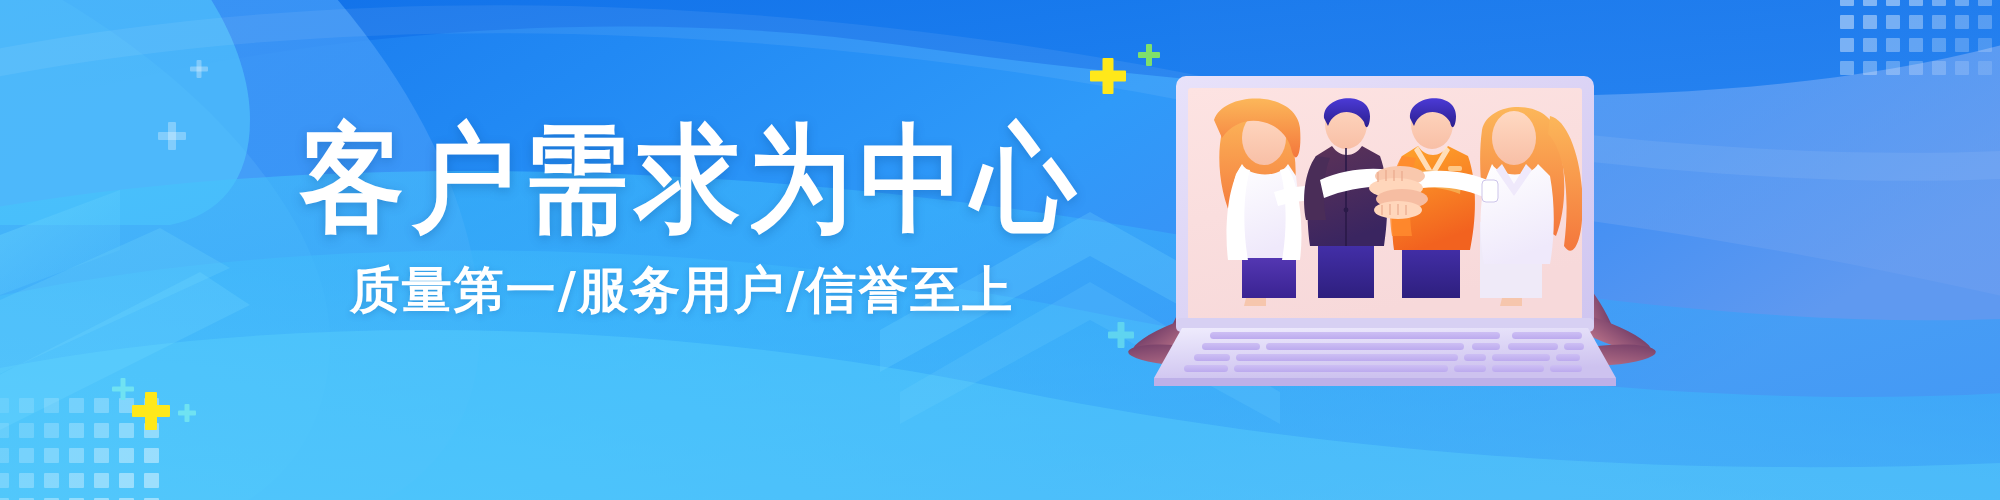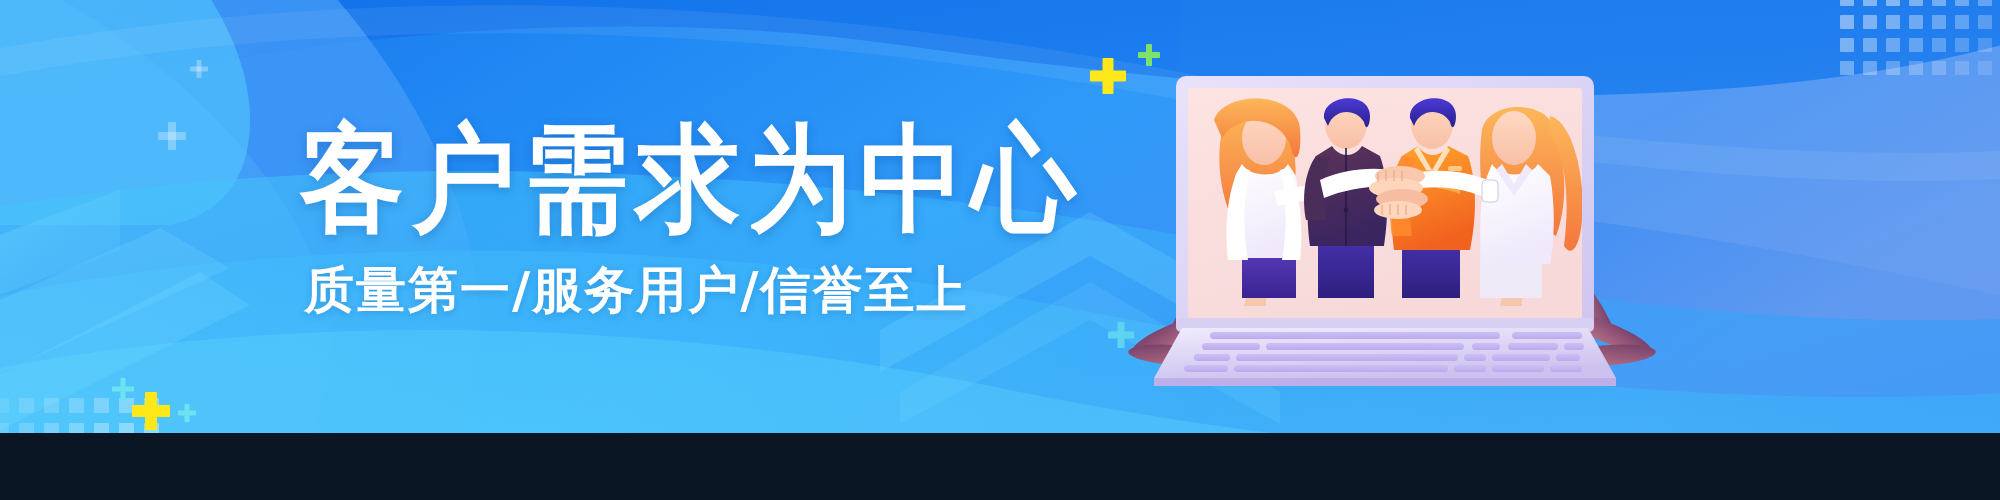--- a/index.html
+++ b/index.html
@@ -1,19 +1,19 @@
 <!DOCTYPE html>
 <html><head>
 <meta charset="utf-8">
 <title>Banner</title>
 <style>
   html,body{margin:0;padding:0;background:#0a1624;}
   *{box-sizing:border-box;}
   .banner{
-    position:relative;width:2000px;height:433px;overflow:hidden;
+    position:relative;width:2000px;height:500px;overflow:hidden;
     font-family:"Liberation Sans","DejaVu Sans",sans-serif;
     background:linear-gradient(105deg,#1b7ff0 0%,#1b86f5 18%,#2f9af9 38%,#35a6fb 52%,#2e90f7 70%,#4a93f2 86%,#5b96f0 100%);
   }
 
   
   .bg-layer{position:absolute;inset:0;overflow:hidden;}
   .bg-layer svg{position:absolute;inset:0;width:2000px;height:500px;display:block;}
 
   
   .dotgrid{position:absolute;}
@@ -32,20 +32,21 @@
     font-weight:bold;letter-spacing:8px;white-space:nowrap;
     font-family:"DejaVu Sans","Liberation Sans",sans-serif;
     text-shadow:0 3px 10px rgba(8,60,130,.28);
     transform:scaleY(1.12);transform-origin:left top;
   }
   .subtitle{
     margin:36px 0 0 4px;color:#ffffff;font-size:50px;line-height:1.1;
     font-weight:bold;letter-spacing:2px;white-space:nowrap;
     font-family:"DejaVu Sans","Liberation Sans",sans-serif;
     text-shadow:0 2px 7px rgba(8,60,130,.22);
+    text-align:center;
   }
 
   
   .laptop{position:absolute;left:1150px;top:60px;width:470px;height:320px;}
   .laptop svg{display:block;width:100%;height:100%;overflow:visible;}
   .fronds{position:absolute;left:1110px;top:255px;width:560px;height:140px;pointer-events:none;}
   .fronds svg{display:block;width:100%;height:100%;overflow:visible;}
 </style>
 </head>
 <body>

